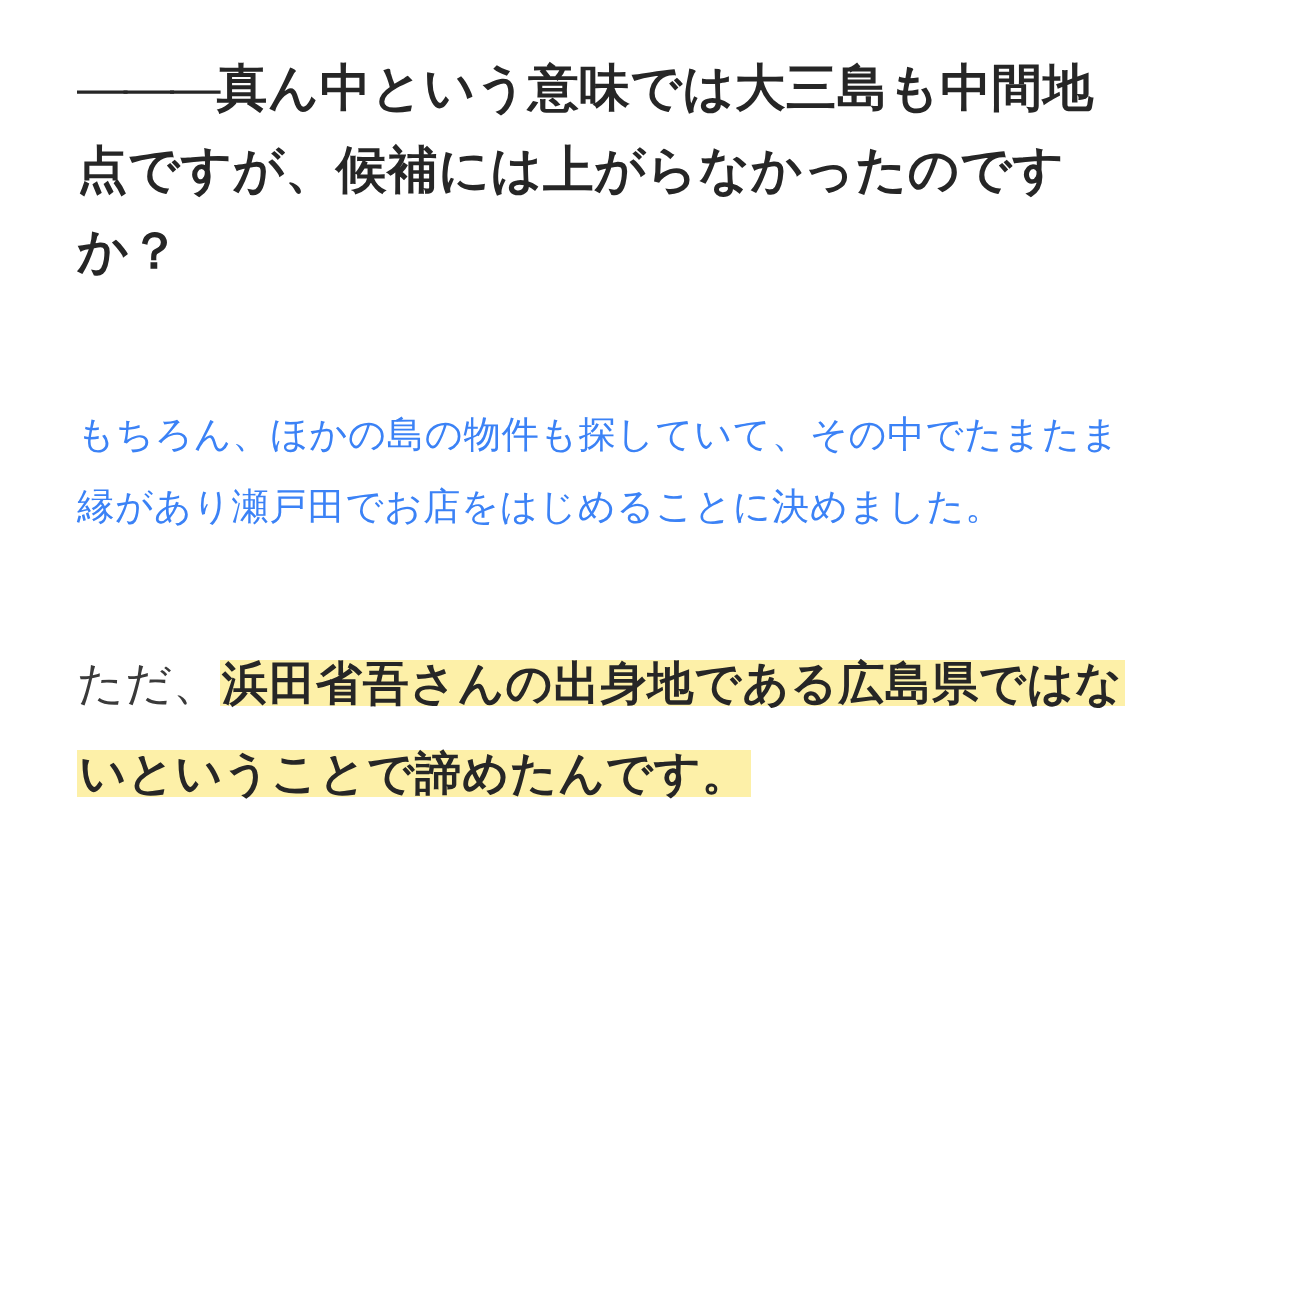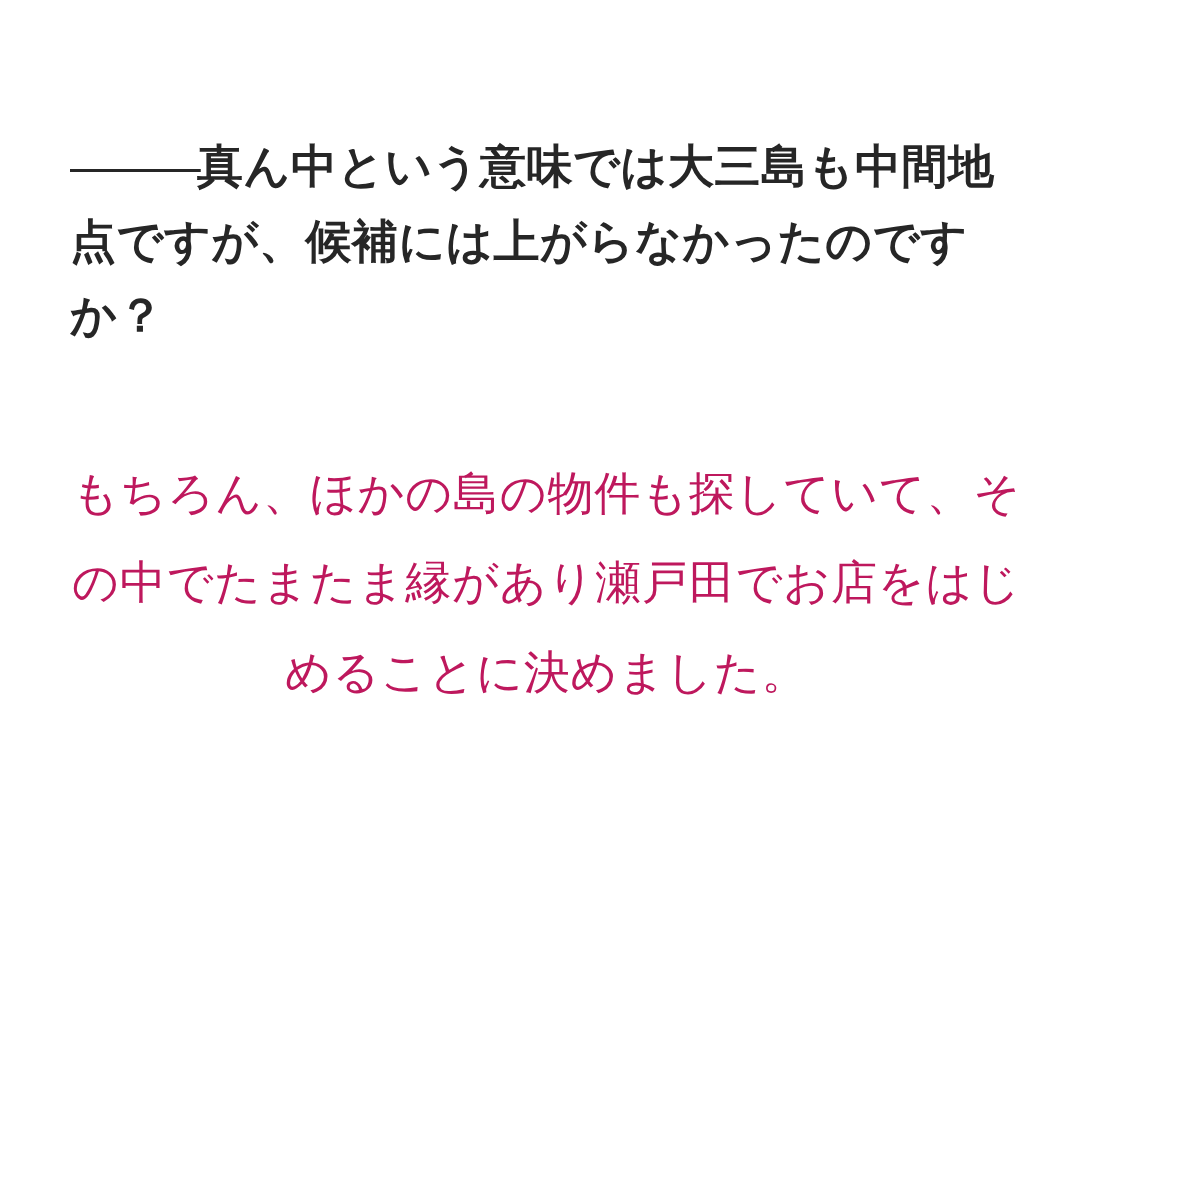--- a/index.html
+++ b/index.html
@@ -10,45 +10,43 @@
     width: 1179px;
     height: 1183px;
     background: #ffffff;
     font-family: "Liberation Sans", "DejaVu Sans", sans-serif;
     color: #2b2b2b;
     overflow: hidden;
   }
   .article {
     box-sizing: border-box;
     width: 1093px;
-    padding: 92px 70px 0 70px;
-    margin-top: 37px;
+    padding: 42px 70px 0 70px;
   }
   .q-heading {
     font-size: 46px;
     font-weight: 700;
     line-height: 1.62;
     letter-spacing: 0.01em;
     color: #262626;
     margin: 0 0 96px 0;
     text-indent: 0;
   }
   .q-heading .dash {
     letter-spacing: -0.08em;
     font-weight: 400;
     color: #262626;
   }
   p.body-para {
-    font-size: 46px;
+    font-size: 34px;
     font-weight: 400;
     line-height: 1.95;
     letter-spacing: 0.015em;
-    color: #be185d;
+    color: #3b82f6;
     margin: 0 0 86px 0;
-    text-align: center;
   }
   p.body-para:last-child {
     margin-bottom: 0;
   }
   .para-final {
     font-size: 42px;
     line-height: 1.95;
     letter-spacing: 0.015em;
     color: #3a3a3a;
     margin: 0;
@@ -67,14 +65,17 @@
 
 <div class="article">
 
   <h2 class="q-heading">
     <span class="dash">———</span><span>真ん中という意味では大三島も中間地点ですが、候補には上がらなかったのですか？</span>
   </h2>
 
   <p class="body-para">もちろん、ほかの島の物件も探していて、その中でたまたま縁があり瀬戸田でお店をはじめることに決めました。</p>
 
 
+  <p class="para-final">
+    <span>ただ、</span><span class="hl">浜田省吾さんの出身地である広島県ではないということで諦めたんです。</span>
+  </p>
 
 </div>
 
 </body></html>

